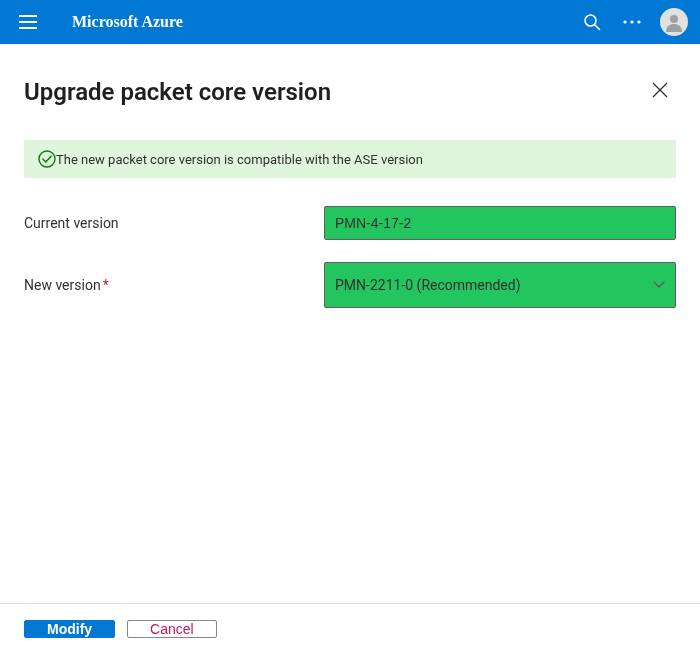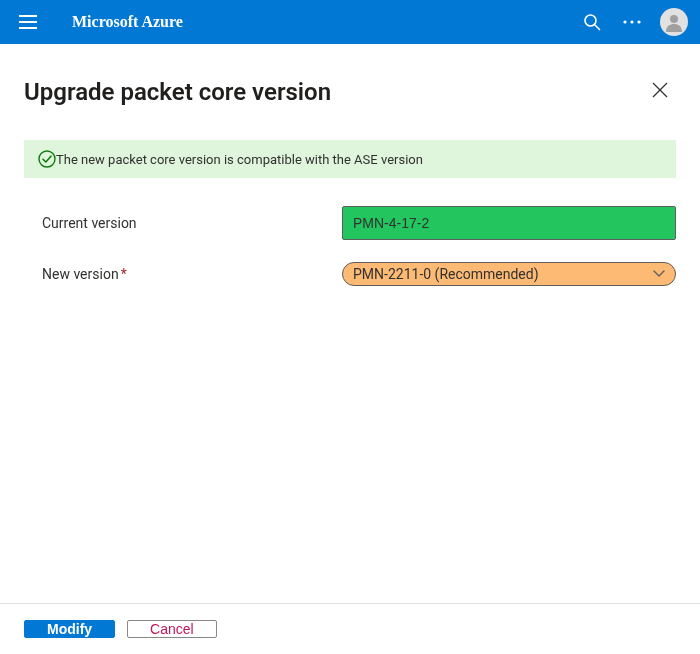--- a/index.html
+++ b/index.html
@@ -98,44 +98,43 @@
     }
     .form-row {
       display: flex;
       align-items: center;
       margin-bottom: 22px;
     }
     .form-label {
       width: 300px;
       font-size: 14px;
       color: #323130;
-      margin-left: 18px;
     }
     .required { color: #a4262c; margin-left: 2px; }
     .text-input {
       flex: 1;
       height: 34px;
       border: 1px solid #605e5c;
       border-radius: 2px;
       padding: 0 10px;
       font-size: 14px;
       color: #323130;
       background: #22c55e;
     }
     .select-wrap {
       flex: 1;
-      height: 24px;
+      height: 46px;
       border: 1px solid #605e5c;
-      border-radius: 12px;
+      border-radius: 2px;
       padding: 0 10px;
       display: flex;
       align-items: center;
       justify-content: space-between;
       cursor: pointer;
-      background: #fdba74;
+      background: #22c55e;
     }
     .select-value { font-size: 14px; color: #323130; }
     
     .footer {
       border-top: 1px solid #e1dfdd;
       padding: 16px 24px;
       display: flex;
       gap: 12px;
     }
     .btn {

